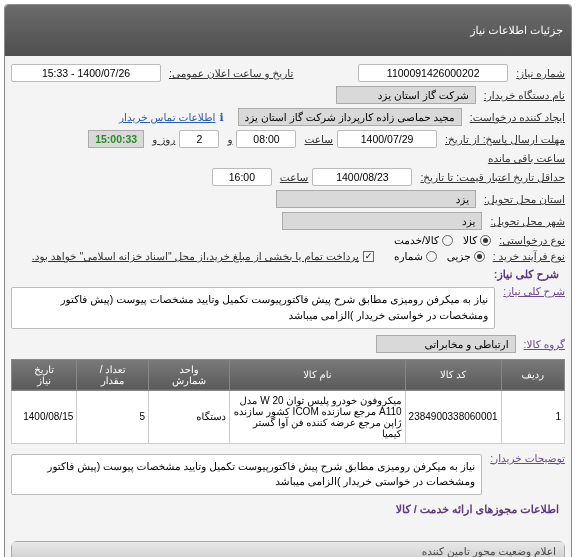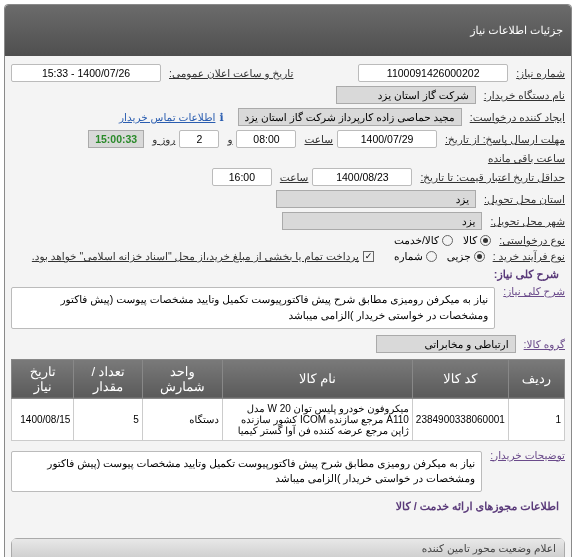--- a/index.html
+++ b/index.html
@@ -135,24 +135,24 @@
 }
 .table {
   width: 100%;
   border-collapse: collapse;
   font-size: 10px;
   margin-top: 4px;
 }
 .table th {
   background: linear-gradient(#7a7a7a, #5a5a5a);
   color: #fff;
-  padding: 4px 13px;
+  padding: 4px 20px;
   border: 1px solid #888;
   font-weight: normal;
-  font-size: 13px;
+  font-size: 10px;
 }
 .table td {
   background: #fff;
   border: 1px solid #ccc;
   padding: 4px 3px;
   text-align: right;
   font-size: 10px;
 }
 .subpanel {
   border: 1px solid #aaa;

